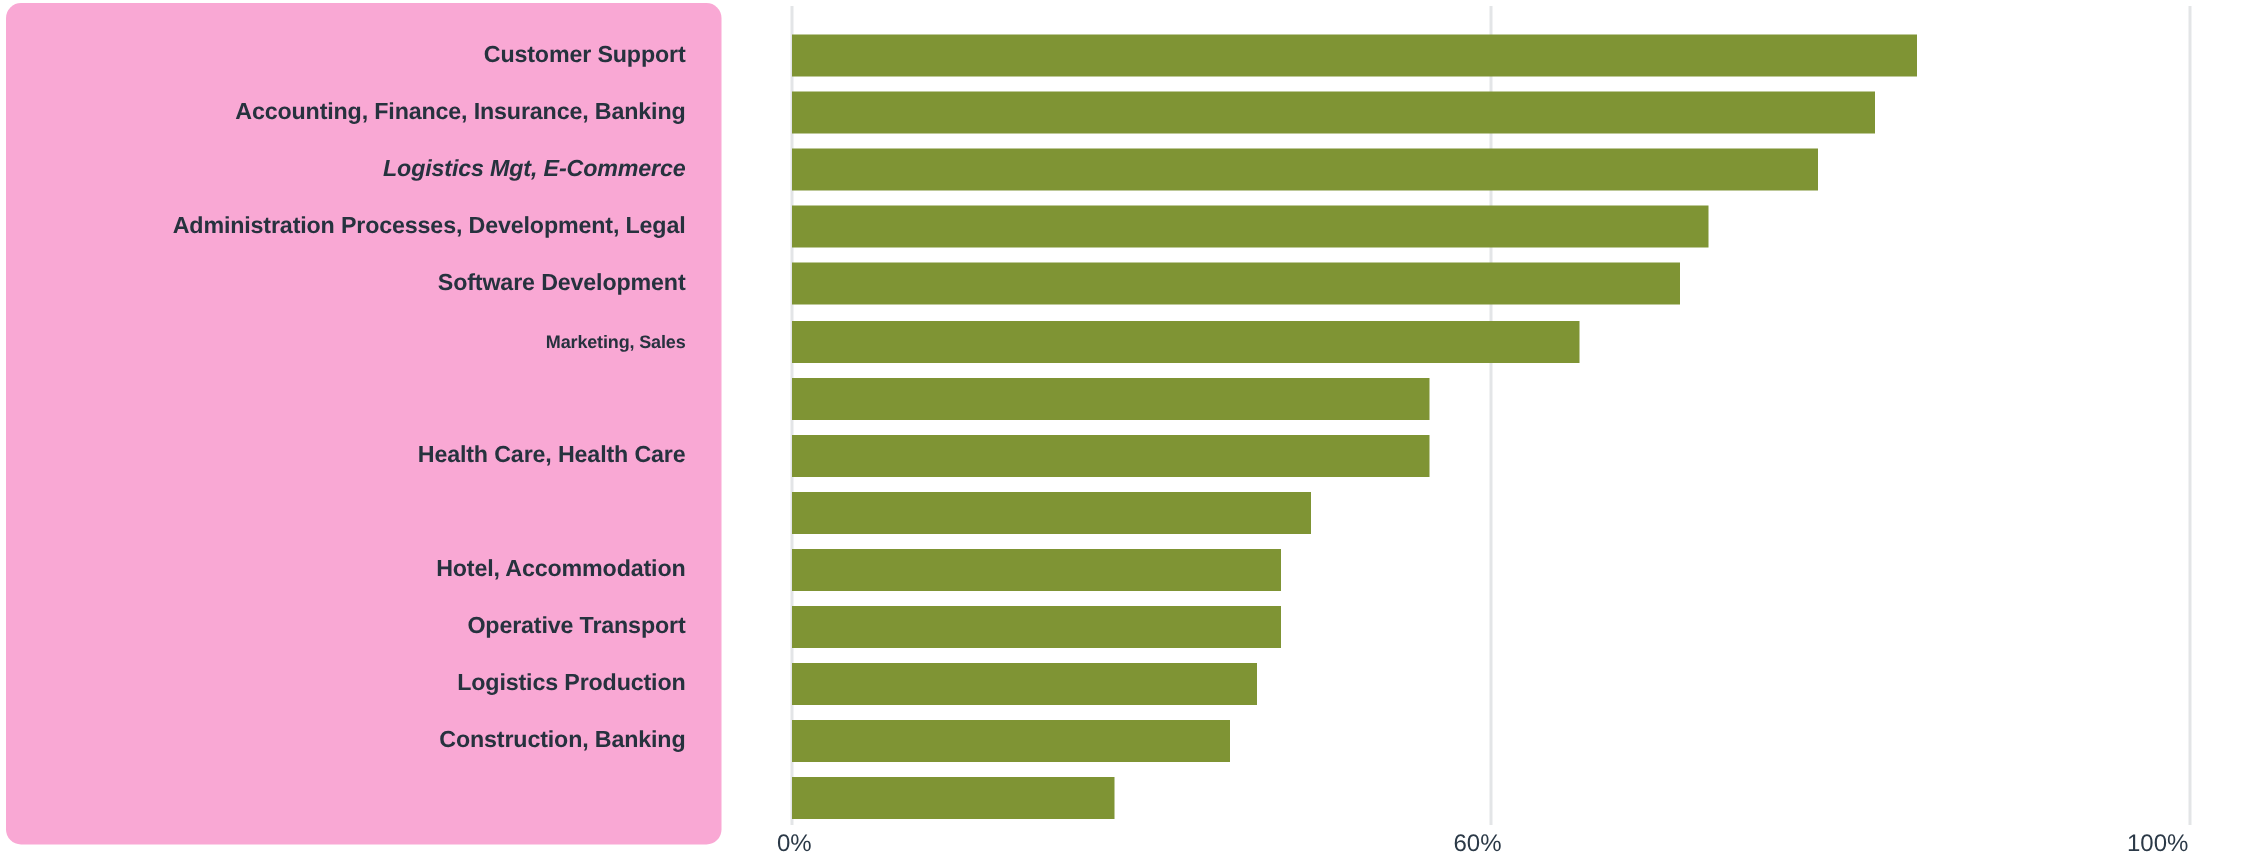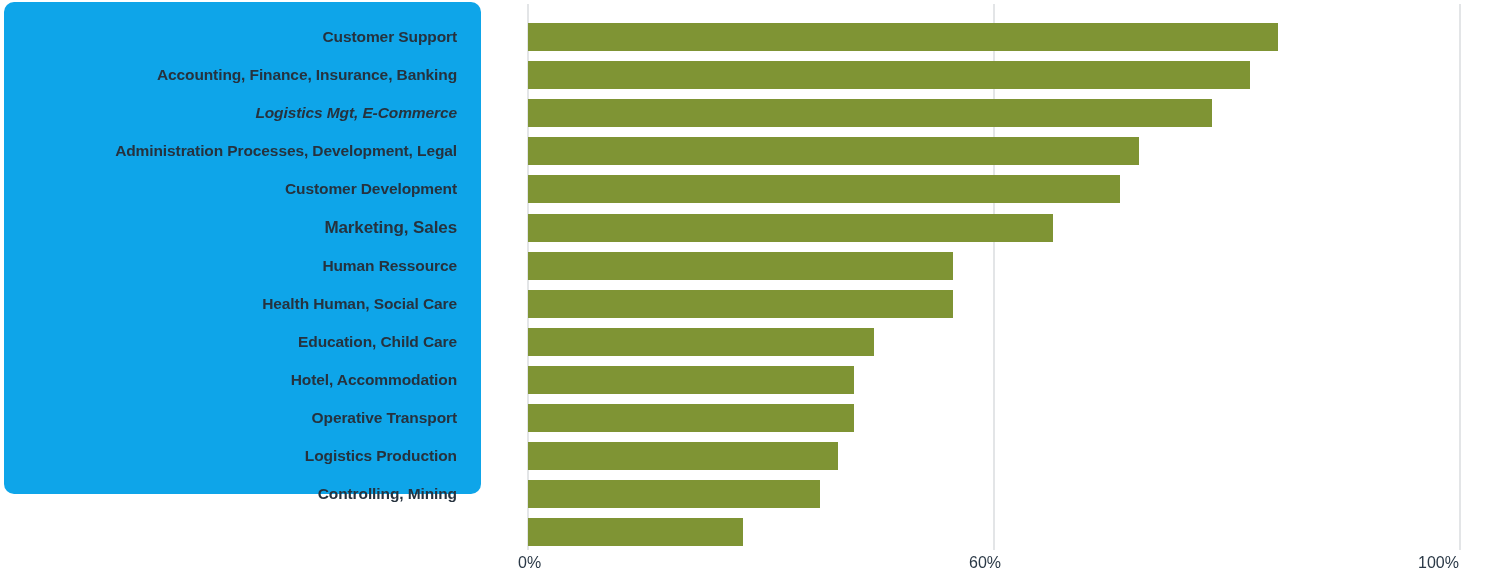--- a/index.html
+++ b/index.html
@@ -18,22 +18,22 @@
     height: 578px;
     background: #ffffff;
   }
 
   
   #label-panel {
     position: absolute;
     left: 4px;
     top: 2px;
     width: 477px;
-    height: 492px;
-    background: #0ea5e9;
+    height: 561px;
+    background: #f9a8d4;
     border-radius: 10px;
   }
 
   #label-list {
     position: absolute;
     left: 0;
     top: 0;
     width: 100%;
     height: 100%;
   }
@@ -43,21 +43,21 @@
     right: 24px;
     height: 28px;
     line-height: 28px;
     text-align: right;
     white-space: nowrap;
     color: #26323e;
     font-weight: bold;
     font-size: 15.5px;
     letter-spacing: -0.1px;
   }
-  .cat-label.small { font-size: 17px; }
+  .cat-label.small { font-size: 12px; }
 
   
   #plot-area {
     position: absolute;
     left: 0;
     top: 0;
     width: 1495px;
     height: 578px;
   }
 
@@ -88,29 +88,27 @@
 <body>
 
 <div id="chart-root">
 
   <div id="label-panel">
     <div id="label-list">
         <div class="cat-label" style="top: 21px; color: rgb(38, 50, 62);">Customer Support</div>
         <div class="cat-label" style="top: 59.1px; color: rgb(38, 50, 62); margin-left: 20px;">Accounting, Finance, Insurance, Banking</div>
         <div class="cat-label" style="top: 97.2px; color: rgb(38, 50, 62); font-style: italic;">Logistics Mgt, E-Commerce</div>
         <div class="cat-label" style="top: 135.3px; color: rgb(38, 50, 62);">Administration Processes, Development, Legal</div>
-        <div class="cat-label" style="top: 173.4px; color: rgb(38, 50, 62);">Customer Development</div>
+        <div class="cat-label" style="top: 173.4px; color: rgb(38, 50, 62);">Software Development</div>
         <div class="cat-label small" style="top: 211.5px; color: rgb(38, 50, 62);">Marketing, Sales</div>
-        <div class="cat-label" style="top: 249.6px; color: rgb(38, 50, 62);">Human Ressource</div>
-        <div class="cat-label" style="top: 287.7px; color: rgb(38, 50, 62);">Health Human, Social Care</div>
-        <div class="cat-label" style="top: 325.8px; color: rgb(38, 50, 62);">Education, Child Care</div>
+        <div class="cat-label" style="top: 287.7px; color: rgb(38, 50, 62);">Health Care, Health Care</div>
         <div class="cat-label" style="top: 363.9px; color: rgb(38, 50, 62); text-align: right;">Hotel, Accommodation</div>
         <div class="cat-label" style="top: 402px; color: rgb(38, 50, 62);">Operative Transport</div>
         <div class="cat-label" style="top: 440.1px; color: rgb(38, 50, 62);">Logistics Production</div>
-        <div class="cat-label" style="top: 478.2px; color: rgb(38, 50, 62);">Controlling, Mining</div>
+        <div class="cat-label" style="top: 478.2px; color: rgb(38, 50, 62);">Construction, Banking</div>
       </div>
   </div>
 
   <div id="plot-area">
       <div class="gridline" style="left: 527px; background: rgb(227, 229, 231);"></div>
       <div class="gridline" style="left: 993px; background: rgb(227, 229, 231);"></div>
       <div class="gridline" style="left: 1459px; background: rgb(227, 229, 231);"></div>
       <div class="axis-tick-label" style="left: 518px;">0%</div>
       <div class="axis-tick-label" style="left: 969px;">60%</div>
       <div class="axis-tick-label" style="left: 1418px; text-align: center;">100%</div>

